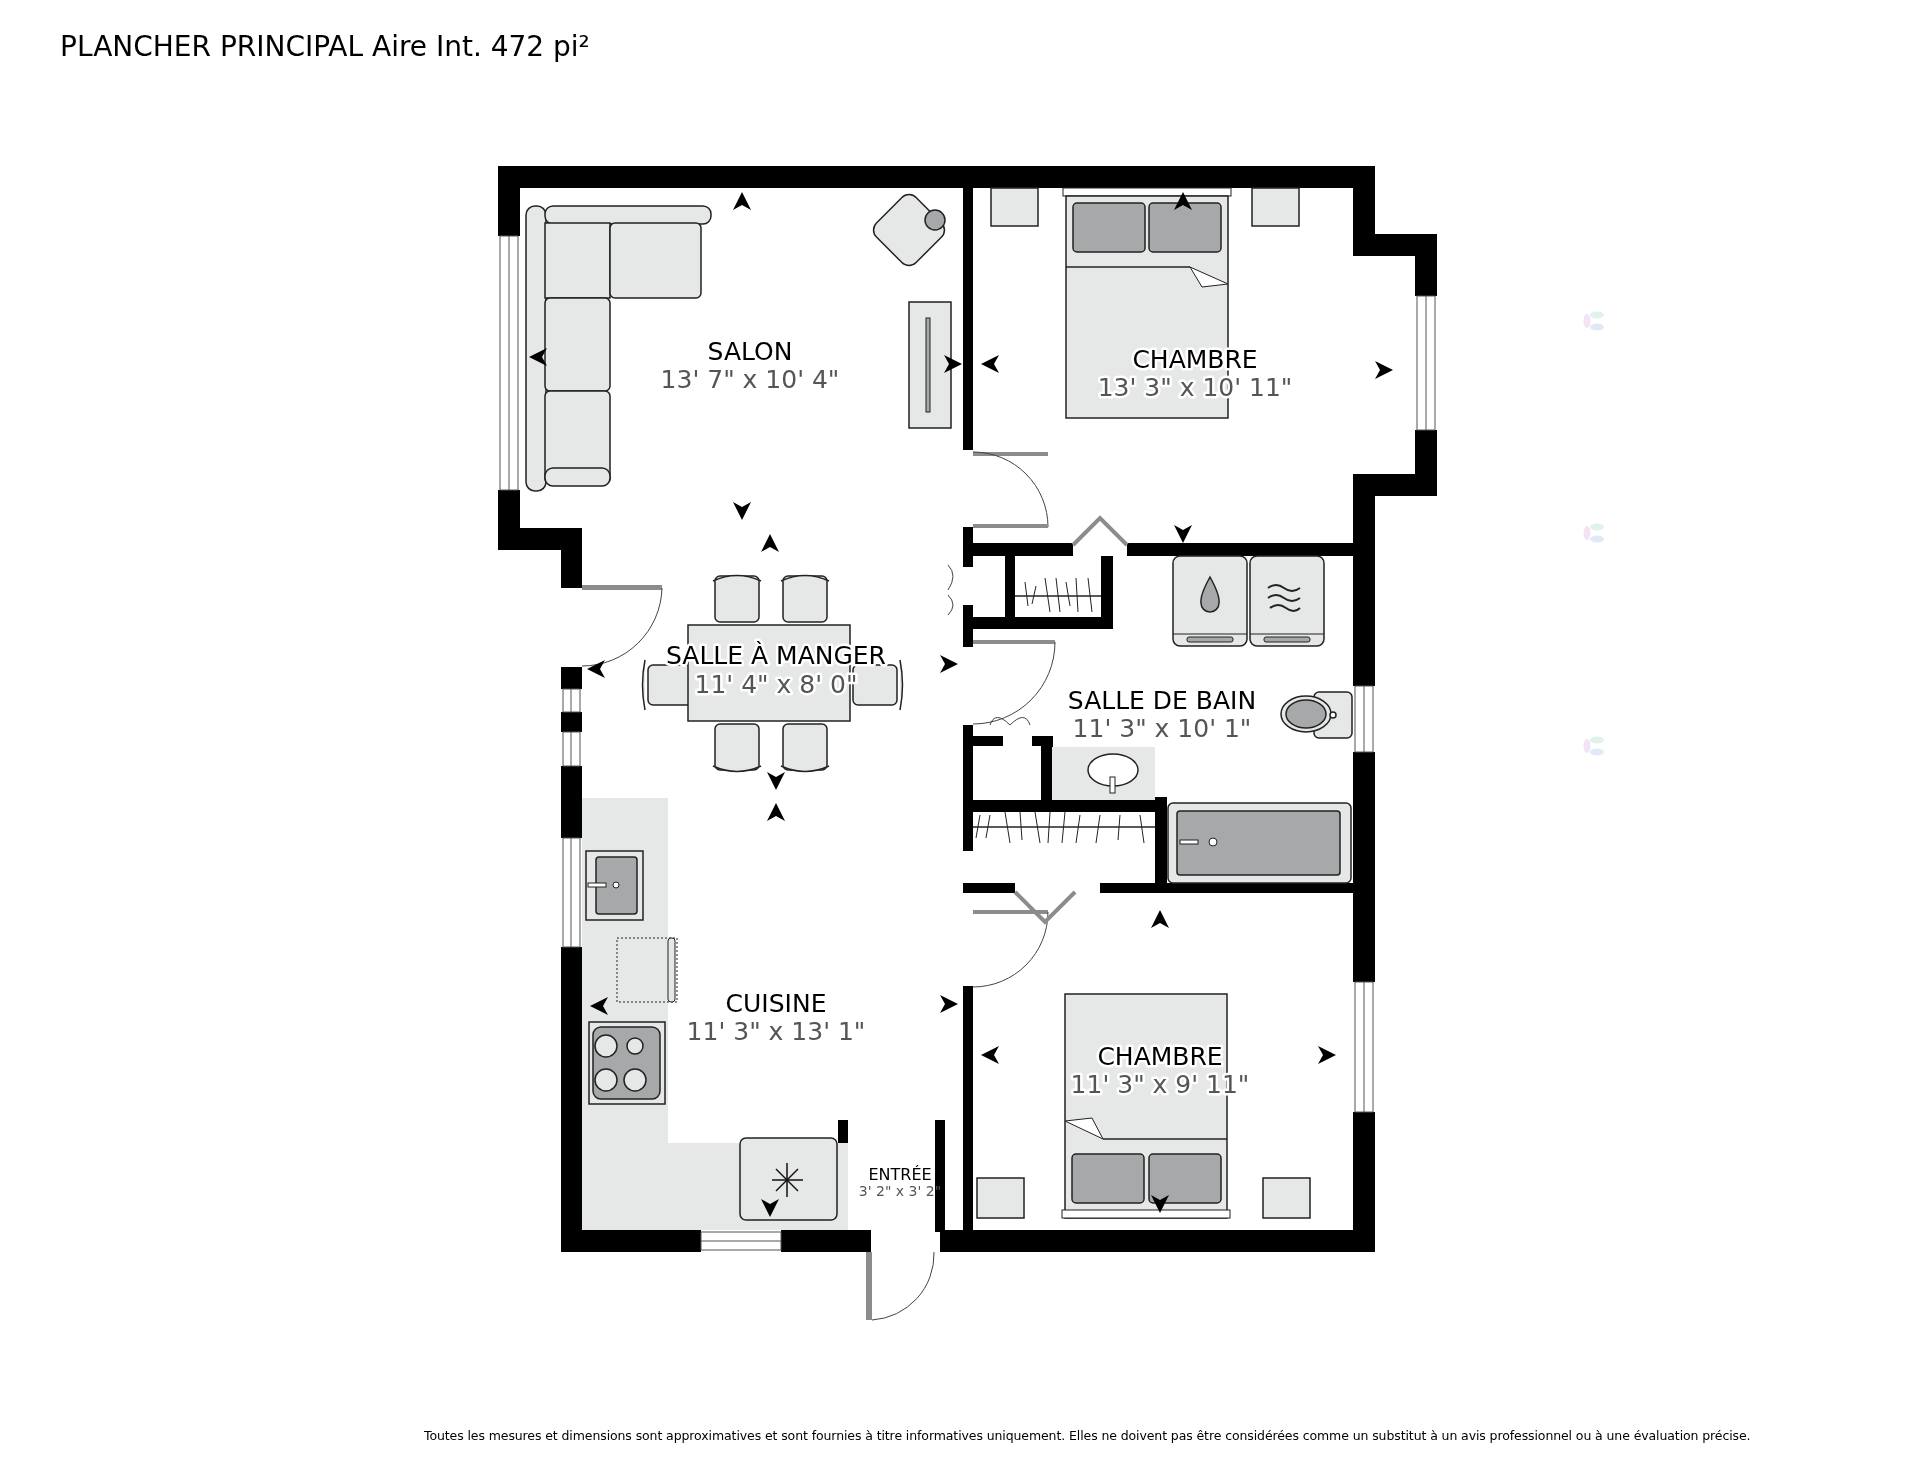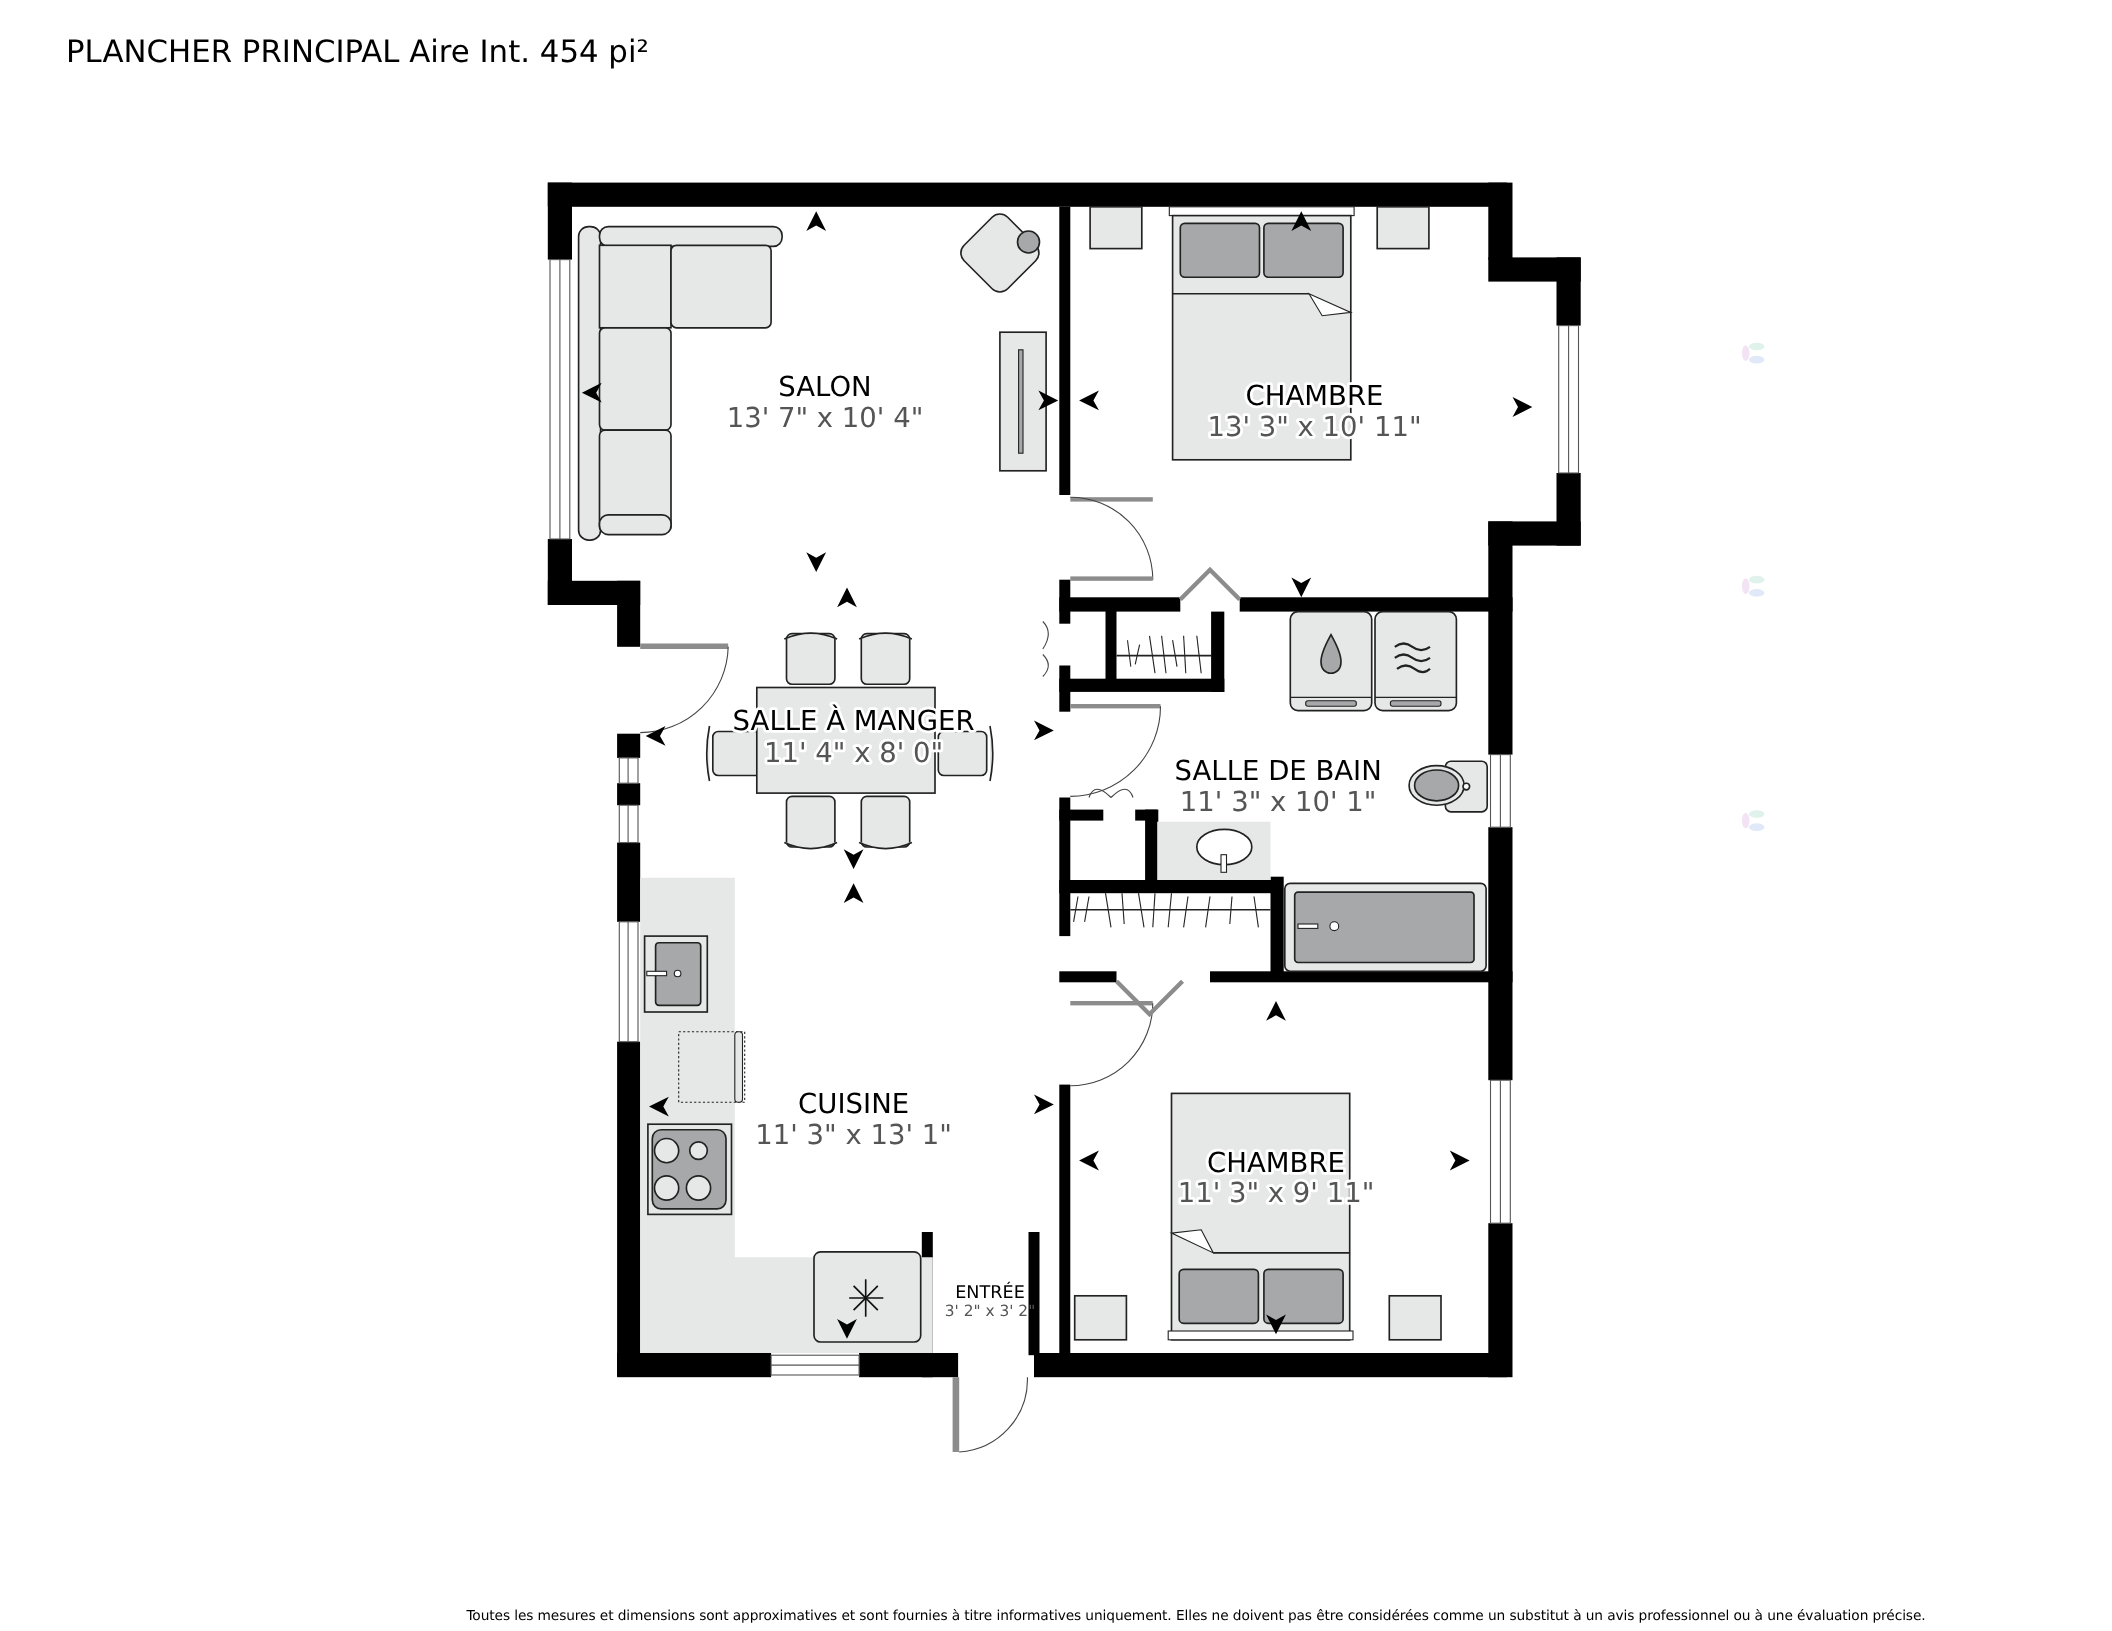--- a/index.html
+++ b/index.html
@@ -1,29 +1,29 @@
 <!DOCTYPE html>
 <html><head>
 <meta charset="utf-8">
 <style>
   html, body { margin: 0; padding: 0; background: #ffffff; }
   body { width: 1920px; height: 1483px; position: relative; overflow: hidden; font-family: "DejaVu Sans", sans-serif; }
   .title { position: absolute; left: 60px; top: 30px; font-size: 28px; color: #000; white-space: nowrap; font-family: "DejaVu Sans", sans-serif; }
-  .disclaimer { position: absolute; left: 424px; top: 1428px; font-size: 12.5px; color: #000; white-space: nowrap; font-family: "DejaVu Sans", sans-serif; letter-spacing: -0.1px; margin-top: 33px; }
+  .disclaimer { position: absolute; left: 424px; top: 1428px; font-size: 12.5px; color: #000; white-space: nowrap; font-family: "DejaVu Sans", sans-serif; letter-spacing: -0.1px; }
   svg.plan { position: absolute; left: 0; top: 0; }
   .room-name { font-family: "DejaVu Sans", sans-serif; font-size: 25px; fill: #000; text-anchor: middle; paint-order: stroke; stroke: #fff; stroke-width: 5px; stroke-linejoin: round; }
   .room-dim { font-family: "DejaVu Sans", sans-serif; font-size: 25px; fill: #555; text-anchor: middle; paint-order: stroke; stroke: #fff; stroke-width: 5px; stroke-linejoin: round; }
   .small-name { font-family: "DejaVu Sans", sans-serif; font-size: 16px; fill: #000; text-anchor: middle; }
   .small-dim { font-family: "DejaVu Sans", sans-serif; font-size: 14px; fill: #555; text-anchor: middle; }
   .wm { position: absolute; width: 28px; height: 28px; }
 </style>
 </head>
 <body>
 
-<div class="title">PLANCHER PRINCIPAL Aire Int. 454 pi²</div>
+<div class="title">PLANCHER PRINCIPAL Aire Int. 472 pi²</div>
 
 <svg class="plan" width="1920" height="1483" viewBox="0 0 1920 1483">
   <defs>
     <marker id="none"></marker>
   </defs>
 
   <g fill="#000">
 
     <rect x="498" y="166" width="872" height="22"></rect>
 

